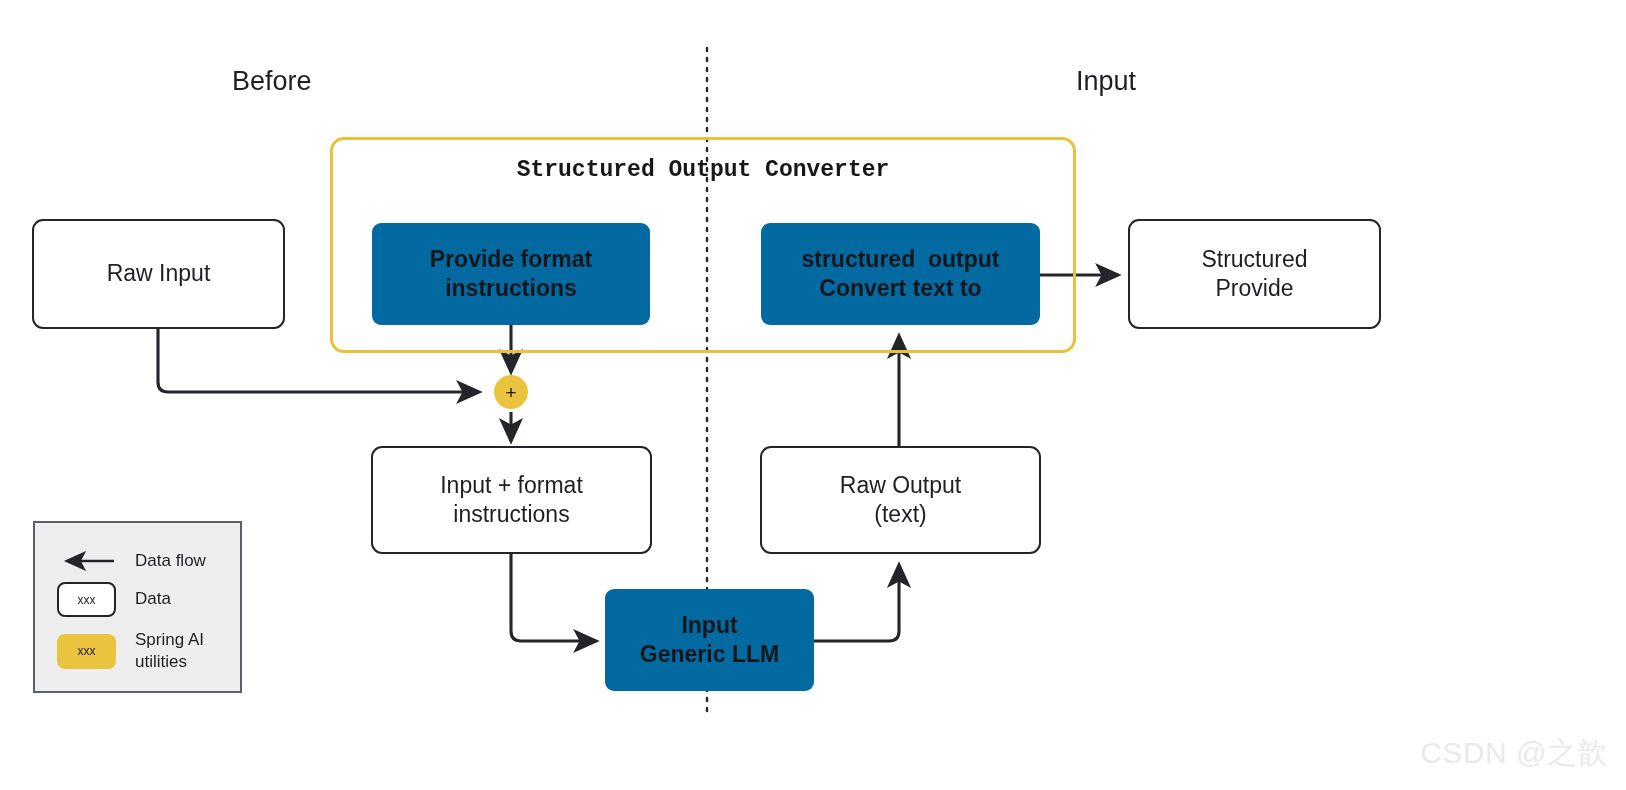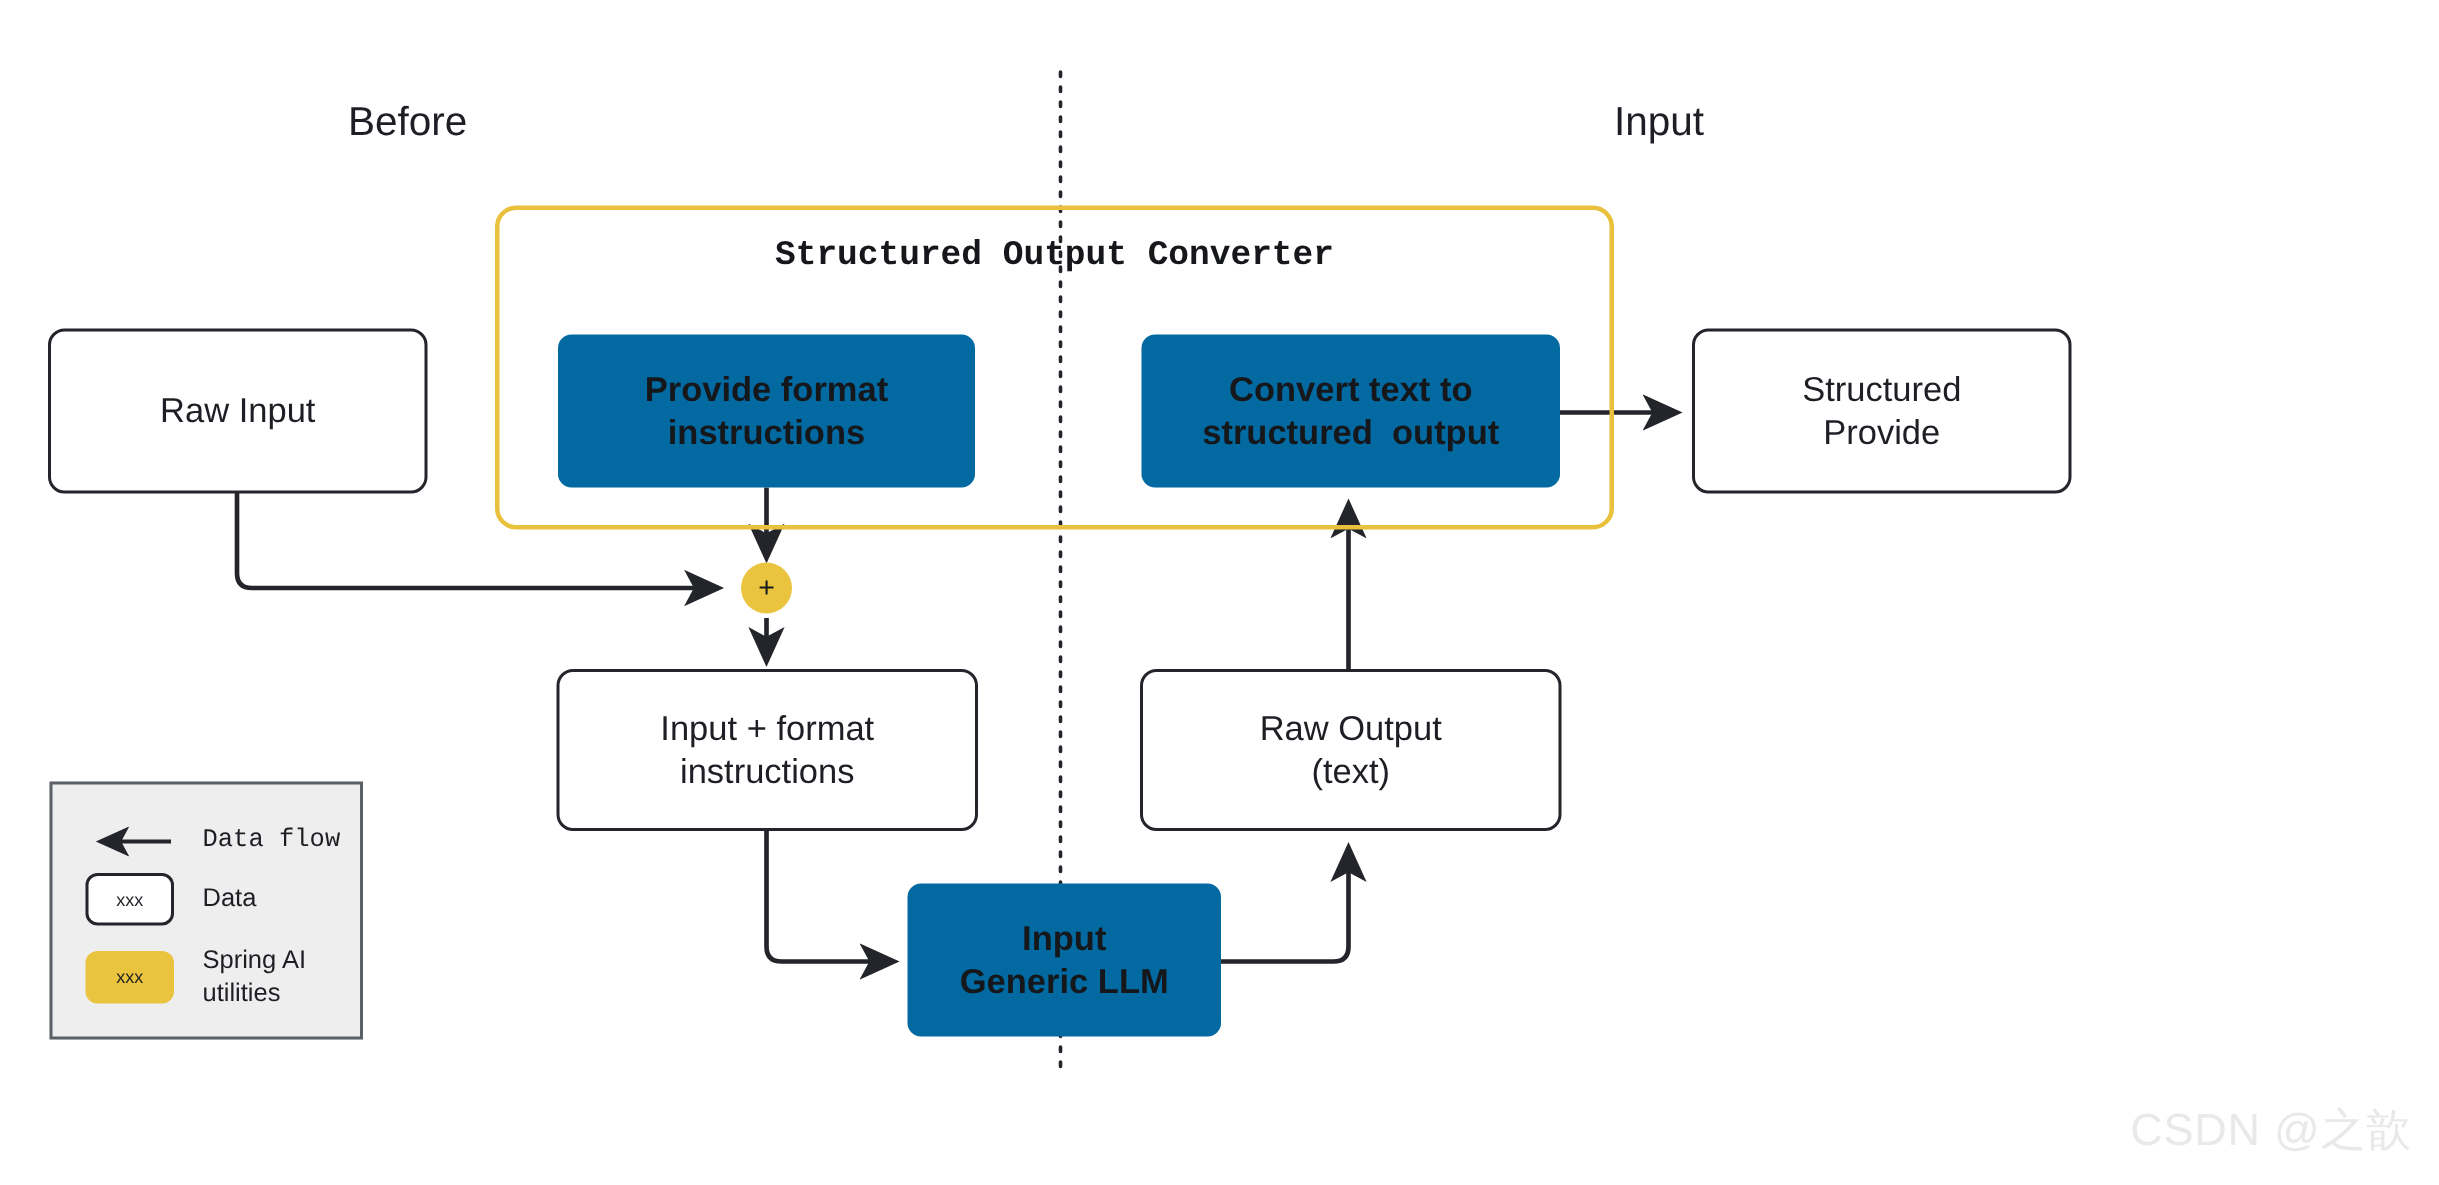--- a/index.html
+++ b/index.html
@@ -186,22 +186,22 @@
 
   <div class="node util-box" style="left:372px; top:223px; width:278px; height:102px;">
     <span style="display:block;">
       <span style="display:block;">Provide format</span>
       <span style="display:block;">instructions</span>
     </span>
   </div>
 
   <div class="node util-box" style="left:761px; top:223px; width:279px; height:102px;">
     <span style="display:block;">
+      <span style="display:block; white-space:pre;">structured  output</span>
       <span style="display:block;">Convert text to</span>
-      <span style="display:block; white-space:pre;">structured  output</span>
     </span>
   </div>
 
   <div class="node data-box" style="left:1128px; top:219px; width:253px; height:110px;">
     <span style="display:block;">
       <span style="display:block;">Structured</span>
       <span style="display:block;">Provide</span>
     </span>
   </div>
 
@@ -236,21 +236,21 @@
       <div class="legend-arrow-cell">
         <svg width="59" height="20" viewBox="0 0 59 20">
           <defs>
             <marker id="legendArrow" markerWidth="9" markerHeight="9" refX="7.4" refY="4.5" orient="auto" markerUnits="strokeWidth">
               <path d="M0,0.6 L8.6,4.5 L0,8.4 L2.1,4.5 Z" fill="#23252b"></path>
             </marker>
           </defs>
           <line x1="57" y1="10" x2="10" y2="10" stroke="#23252b" stroke-width="2.6" marker-end="url(#legendArrow)"></line>
         </svg>
       </div>
-      <span class="legend-text" style="margin-left:19px;font-family:Liberation Mono, monospace;">Data flow</span>
+      <span class="legend-text" style="margin-left:19px;">Data flow</span>
     </div>
 
     <div class="legend-row" style="left:22px; top:59px;">
       <div class="legend-swatch data">
         <span>xxx</span>
       </div>
       <span class="legend-text" style="margin-left:19px;">Data</span>
     </div>
 
     <div class="legend-row" style="left:22px; top:106px;">

